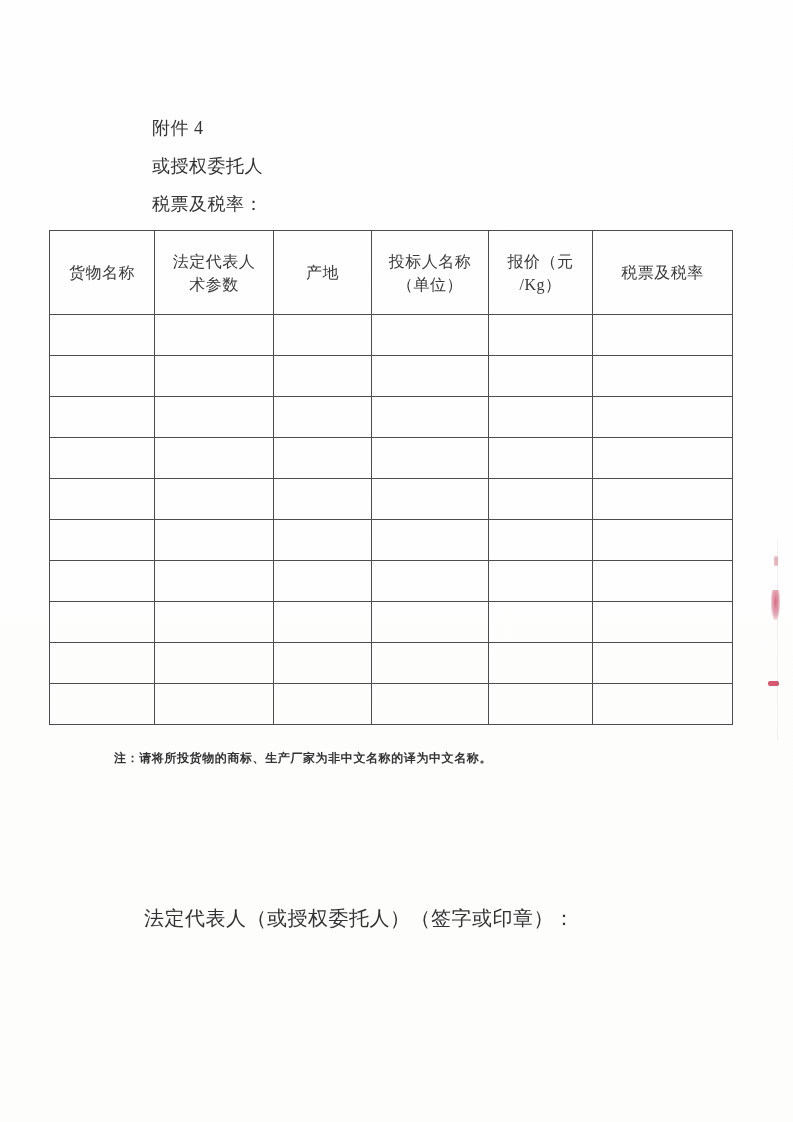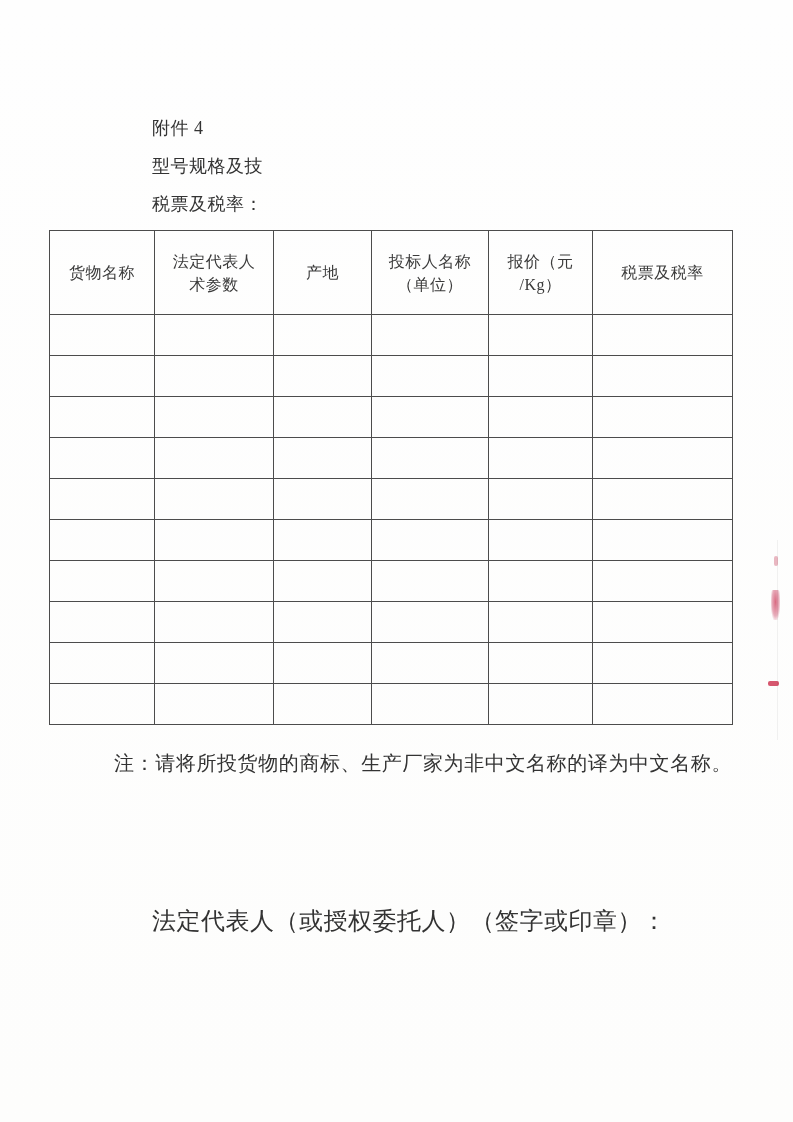--- a/index.html
+++ b/index.html
@@ -52,38 +52,39 @@
   }
   .qtable tbody td {
     height: 41px;
   }
   
   .note {
     position: absolute;
     left: 114px;
     top: 750px;
     width: 620px;
-    font-size: 20px;
+    font-size: 12px;
     letter-spacing: 0.6px;
     color: #333333;
+    font-weight: bold;
   }
   
   .sig-bidder {
     position: absolute;
     left: 152px;
     top: 830px;
     font-size: 18px;
     letter-spacing: 0.5px;
     color: #333333;
   }
   .sig-legal {
     position: absolute;
-    left: 152px;
+    left: 144px;
     top: 905px;
-    font-size: 24px;
+    font-size: 20px;
     letter-spacing: 0.5px;
     color: #333333;
   }
   
   .scan-mark { position: absolute; border-radius: 2px; }
   .mark-1 { left: 774px; top: 556px; width: 4px;  height: 10px; background: #e3a5b2; opacity: .8; }
   .mark-2 { left: 771px; top: 590px; width: 9px;  height: 30px;
             background: radial-gradient(ellipse at 50% 40%, #d96b82 0%, #e8aebc 55%, transparent 80%); }
   .mark-3 { left: 768px; top: 681px; width: 11px; height: 5px;  background: #cf3a55; opacity: .85; }
   .scan-edge {
@@ -93,21 +94,21 @@
     background: rgba(0,0,0,0.05);
   }
 </style>
 </head>
 <body>
 
 <div class="page">
 
   <div class="heading">
     <div>附件 4</div>
-    <div>型号规格及技</div>
+    <div>或授权委托人</div>
     <div>税票及税率：</div>
   </div>
 
   <table class="qtable">
     <colgroup>
         <col style="width: 105px;">
         <col style="width: 119px;">
         <col style="width: 98px;">
         <col style="width: 117px;">
         <col style="width: 104px;">

